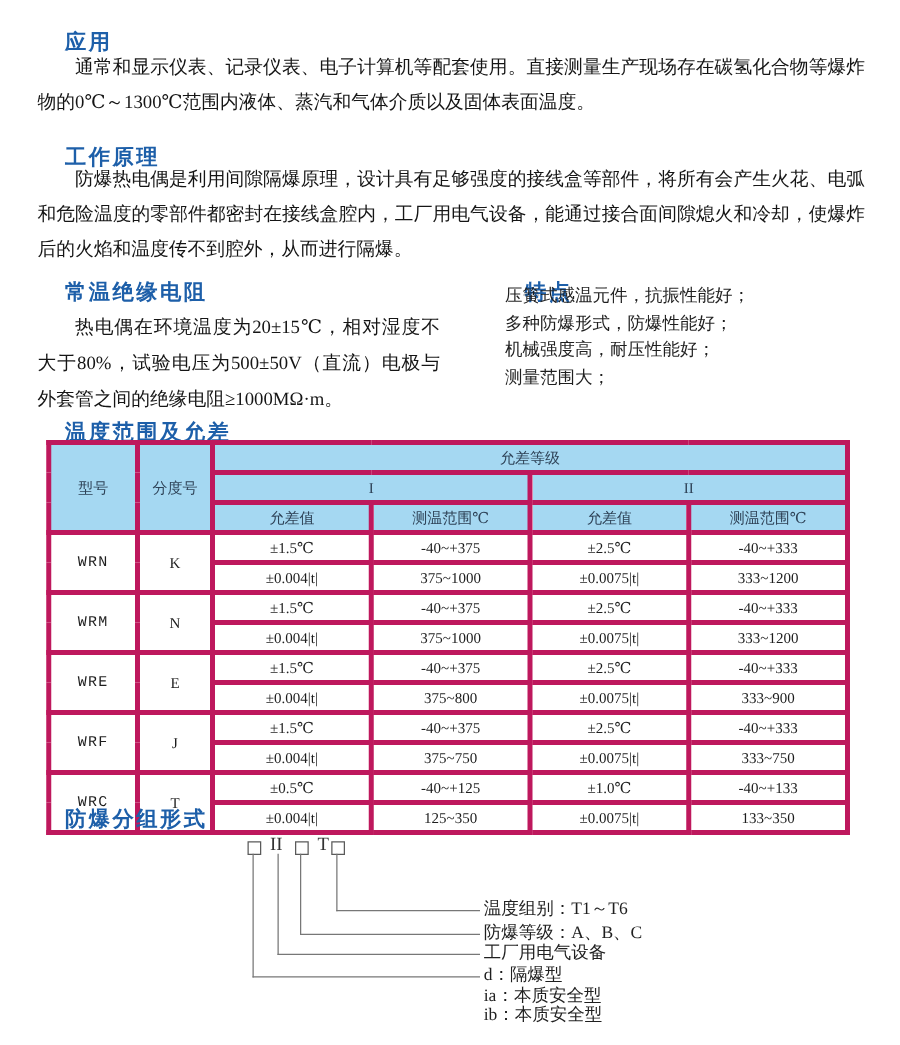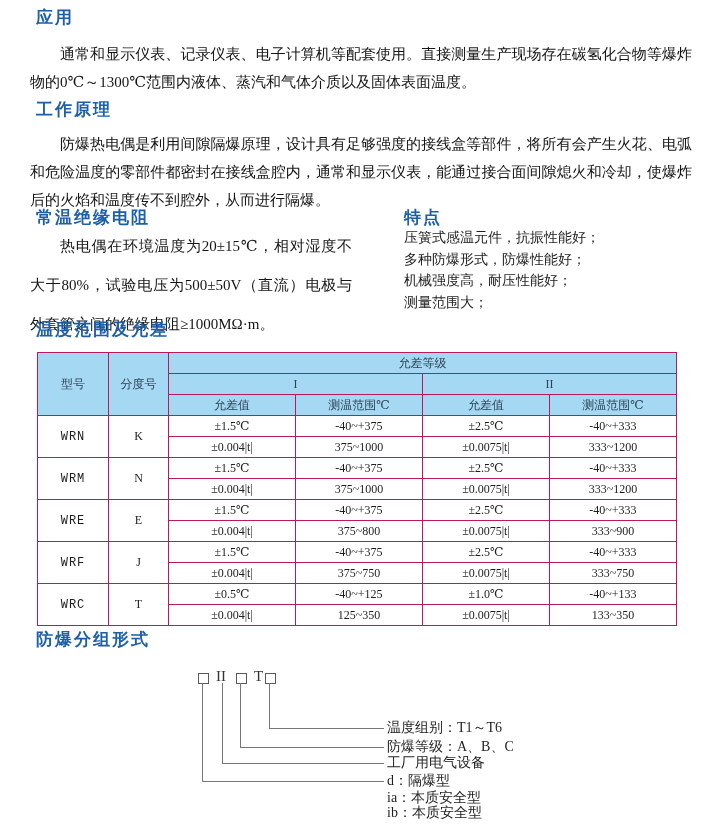--- a/index.html
+++ b/index.html
@@ -1,64 +1,64 @@
 <!DOCTYPE html>
 <html><head>
 <meta charset="utf-8">
 <style>
   html,body{margin:0;padding:0;background:#ffffff;}
   .page{
     position:relative;width:720px;height:836px;background:#ffffff;overflow:hidden;
     font-family:"Liberation Serif","DejaVu Serif",serif;color:#1a1a1a;
   }
   .h{
-    position:absolute;left:36px;margin:0;
+    position:absolute;left:36px;margin:16px;
     font-family:"Liberation Sans","DejaVu Sans",sans-serif;
     font-size:17px;font-weight:bold;color:#1d5fa9;letter-spacing:2px;
   }
   .h-app{top:6px}
   .h-pri{top:98px}
   .h-ins{top:206px}
   .h-feat{left:404px;top:206px}
   .h-range{top:318px}
   .h-grp{top:628px}
   .para{
     position:absolute;left:30px;width:662px;margin:0;
     font-size:15px;line-height:28px;text-indent:2em;text-align:justify;color:#151515;
   }
   .p-app{top:40px}
   .p-pri{top:130px}
-  .p-ins{top:227px;width:322px;line-height:39px;}
+  .p-ins{top:248px;width:322px;line-height:29px;}
   .feat-list{position:absolute;left:404px;top:227px;font-size:14px;line-height:21.5px;color:#1f1f1f;}
   .tol-table{
     position:absolute;left:37px;top:352px;width:639px;
     border-collapse:collapse;table-layout:fixed;font-size:12px;
   }
   .tol-table td{
-    border:1px solid #be185d;text-align:center;vertical-align:middle;
+    border:4px solid #be185d;text-align:center;vertical-align:middle;
     height:20px;padding:0;color:#1d1d1d;white-space:nowrap;overflow:hidden;
   }
   .tol-table tr.hd td{background:#a5d8f2;color:#2e4257;}
   .tol-table td.model{letter-spacing:1px;font-family:Liberation Mono, monospace;}
   .diagram{position:absolute;left:0;top:660px;width:720px;height:172px;}
   .cbox{position:absolute;top:13px;width:9px;height:9px;border:1px solid #5a5a5a;background:#fff;}
   .ctext{position:absolute;top:8px;font-size:15px;color:#333;}
   .conn{position:absolute;top:23px;border-left:1px solid #777;border-bottom:1px solid #777;}
   .dlabel{position:absolute;left:387px;font-size:14px;line-height:18px;color:#1f1f1f;text-align:center;}
 </style>
 </head>
 <body>
 
 <div class="page">
 
   <h2 class="h h-app">应用</h2>
   <p class="para p-app">通常和显示仪表、记录仪表、电子计算机等配套使用。直接测量生产现场存在碳氢化合物等爆炸物的0℃～1300℃范围内液体、蒸汽和气体介质以及固体表面温度。</p>
 
   <h2 class="h h-pri">工作原理</h2>
-  <p class="para p-pri">防爆热电偶是利用间隙隔爆原理，设计具有足够强度的接线盒等部件，将所有会产生火花、电弧和危险温度的零部件都密封在接线盒腔内，通常和显示仪表，能通过接合面间隙熄火和冷却，使爆炸后的火焰和温度传不到腔外，从而进行隔爆。</p>
+  <p class="para p-pri">防爆热电偶是利用间隙隔爆原理，设计具有足够强度的接线盒等部件，将所有会产生火花、电弧和危险温度的零部件都密封在接线盒腔内，工厂用电气设备，能通过接合面间隙熄火和冷却，使爆炸后的火焰和温度传不到腔外，从而进行隔爆。</p>
 
   <h2 class="h h-ins">常温绝缘电阻</h2>
   <p class="para p-ins">热电偶在环境温度为20±15℃，相对湿度不大于80%，试验电压为500±50V（直流）电极与外套管之间的绝缘电阻≥1000MΩ·m。</p>
 
   <h2 class="h h-feat">特点</h2>
   <div class="feat-list">
     <div>压簧式感温元件，抗振性能好；</div>
     <div>多种防爆形式，防爆性能好；</div>
     <div>机械强度高，耐压性能好；</div>
     <div>测量范围大；</div>

